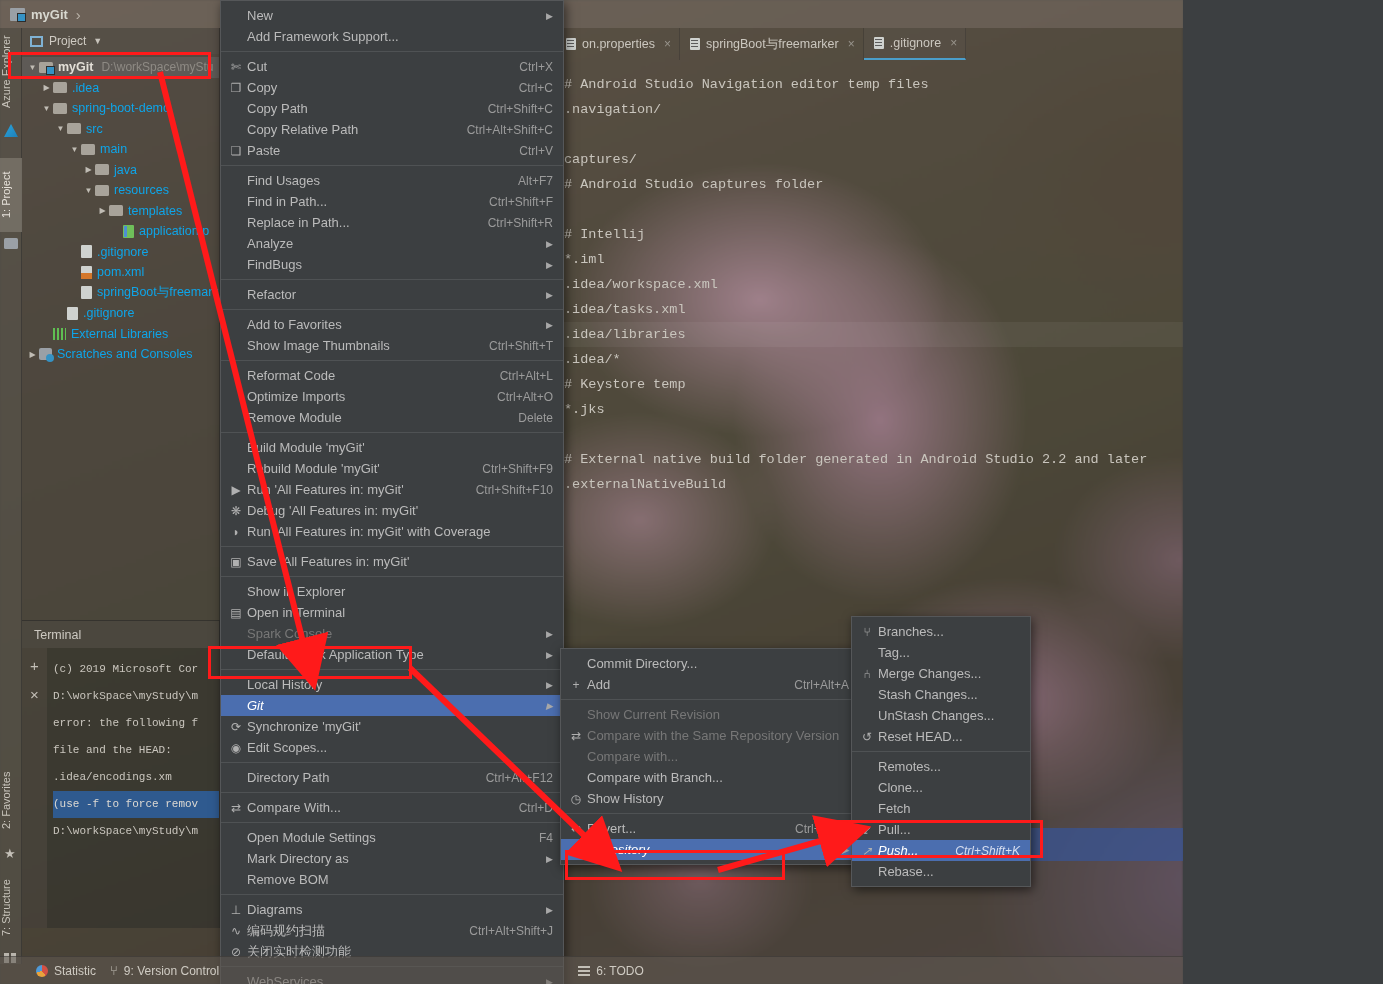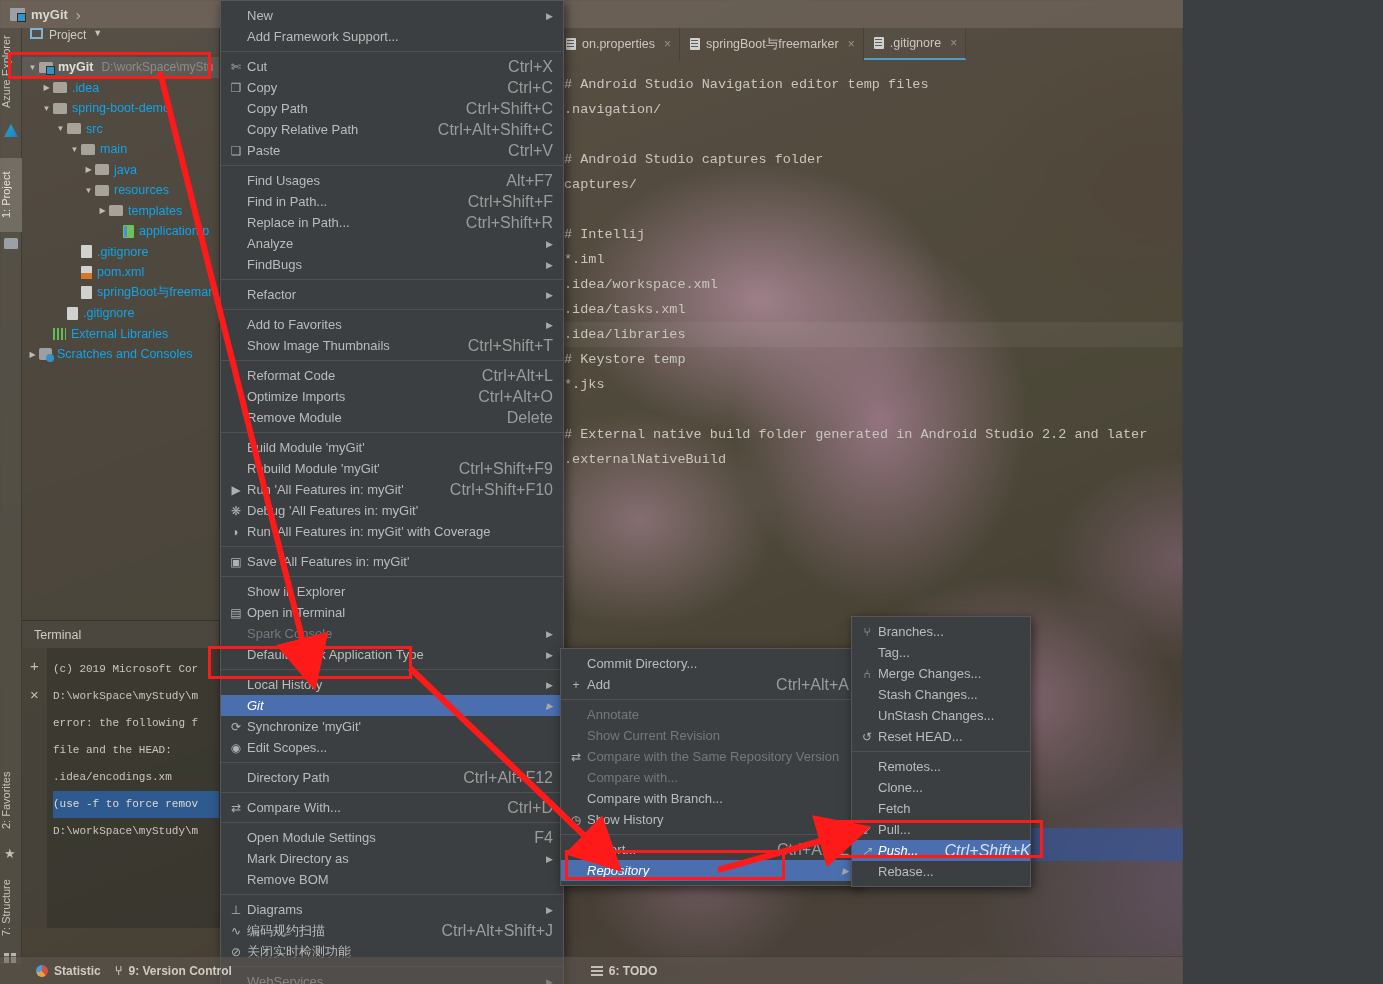--- a/index.html
+++ b/index.html
@@ -72,21 +72,21 @@
   .vtab.active { background: rgba(120,114,104,0.85); color: #e6e2da; }
 
   
   .projectpane {
     position: absolute; left: 22px; top: 28px; width: 198px; height: 620px;
     background: rgba(70,66,60,0.45);
     border-right: 1px solid rgba(40,40,40,0.45);
     overflow: hidden;
   }
   .projhdr {
-    height: 26px; display: flex; padding-left: 8px;
+    height: 26px; display: flex; align-items: center; padding-left: 8px;
     color: #cfcbc3; font-size: 12px;
     background: rgba(90,85,78,0.40);
   }
   .projhdr .boxicon {
     width: 13px; height: 11px; border: 2px solid #7fb2d4; margin-right: 6px;
   }
   .projhdr .caret { margin-left: 7px; color: #c7c3bb; font-size: 9px; }
 
   .tree { padding-top: 3px; font-size: 12.5px; color: #cbc7bf; }
   .trow {
@@ -184,21 +184,21 @@
   }
 
   
   .statusbar {
     position: absolute; left: 0; top: 956px; width: 1383px; height: 28px;
     background: rgba(96,90,82,0.55);
     display: flex; align-items: center;
     color: #cfcbc3; font-size: 12px;
     border-top: 1px solid rgba(40,40,40,0.4);
   }
-  .sb-item { display:flex; align-items:center; margin-left: 14px; white-space: nowrap; font-weight: bold; }
+  .sb-item { display:flex; align-items:center; margin-left: 14px; white-space: nowrap; }
   .todo-ic { width: 12px; height: 10px; margin-right: 6px;
     background: repeating-linear-gradient(0deg,#c3bfb7 0 2px, transparent 2px 4px);}
   .statistic-ic { width: 12px; height: 12px; border-radius: 50%;
     background: conic-gradient(#d35045 0 40%, #e8a33d 40% 70%, #4f9ad8 70% 100%); margin-right: 6px;}
   .vcs-ic { margin-right: 6px; color:#c3bfb7; font-size: 13px; }
   .bottomrow {
     position:absolute; left:0; top:978px; width:1383px; height:6px;
     color:#b4b0a8; font-size: 11.5px; overflow: hidden;
   }
 
@@ -213,21 +213,21 @@
     padding: 4px 0;
   }
   .mi {
     display: flex; align-items: center; height: 21px;
     padding-left: 4px; padding-right: 10px; white-space: nowrap;
   }
   .mi.sel { background: #4b6eaf; color: #ffffff; font-style: italic; }
   .mi.disabled { color: #777777; }
   .mi .glyph { width: 22px; flex: 0 0 22px; text-align:center; font-size: 12px; color:#b0b0b0; }
   .mi .lbl { flex: 1; }
-  .mi .acc { color: #9b9b9b; margin-left: 26px; font-size: 16px; text-align: center; }
+  .mi .acc { color: #9b9b9b; margin-left: 26px; font-size: 12px; text-align: center; }
   .mi.sel .acc { color: #d7def0; }
   .mi .sub { margin-left: 14px; font-size: 9px; color:#a8a8a8; }
   .msep { height: 1px; background: #4f5254; margin: 4px 0; }
 
   .g-run { color:#5aa85a; }
   .g-debug { color:#74b36b; }
   .g-blue { color:#5b9bd5; }
 
   
   #menu-main { left: 220px; top: 0px; width: 344px; }
@@ -394,28 +394,29 @@
           <span class="ficon"></span>
           <span>.gitignore</span>
           <span class="xmark">×</span>
         </div>
       </div>
     <div class="gutterline"></div>
     <div class="codearea" id="codearea">
         <div class="cline"># Android Studio Navigation editor temp files</div>
         <div class="cline">.navigation/</div>
         <div class="cline"></div>
+        <div class="cline">captures/</div>
         <div class="cline"># Android Studio captures folder</div>
-        <div class="cline">captures/</div>
         <div class="cline"></div>
         <div class="cline"># Intellij</div>
         <div class="cline">*.iml</div>
         <div class="cline">.idea/workspace.xml</div>
         <div class="cline">.idea/tasks.xml</div>
         <div class="cline caret-line">.idea/libraries</div>
+        <div class="cline">.idea/*</div>
         <div class="cline"># Keystore temp</div>
         <div class="cline">*.jks</div>
         <div class="cline"></div>
         <div class="cline"># External native build folder generated in Android Studio 2.2 and later</div>
         <div class="cline">.externalNativeBuild</div>
       </div>
   </div>
 
   <div class="blueband"></div>
 
@@ -634,24 +635,20 @@
       <div class="mi">
         <span class="glyph "></span>
         <span class="lbl">Commit Directory...</span>
       </div>
       <div class="mi">
         <span class="glyph ">+</span>
         <span class="lbl">Add</span>
         <span class="acc">Ctrl+Alt+A</span>
       </div>
       <div class="msep"></div>
-      <div class="mi disabled">
-        <span class="glyph "></span>
-        <span class="lbl">Annotate</span>
-      </div>
       <div class="mi disabled">
         <span class="glyph "></span>
         <span class="lbl">Show Current Revision</span>
       </div>
       <div class="mi disabled">
         <span class="glyph g-blue">⇄</span>
         <span class="lbl">Compare with the Same Repository Version</span>
       </div>
       <div class="mi disabled">
         <span class="glyph "></span>

